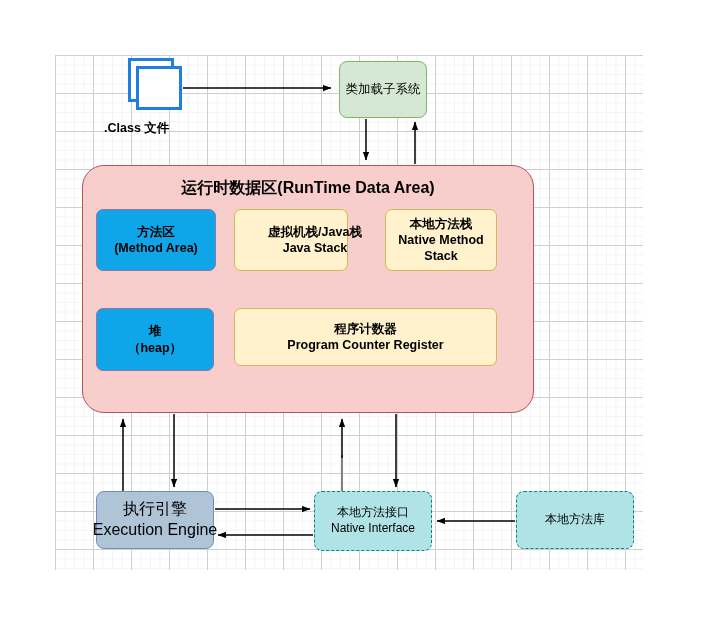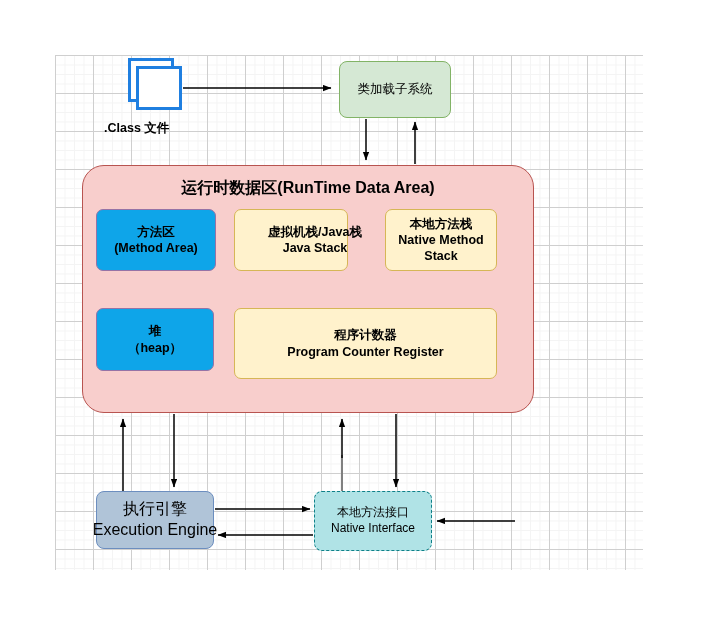--- a/index.html
+++ b/index.html
@@ -85,21 +85,21 @@
   }
   .mem.yellow {
     background: #fff2cc;
     border: 1.3px solid #d6b656;
   }
 
   #method-area  { left: 96px;  top: 209px; width: 120px; height: 62px; }
   #java-stack   { left: 234px; top: 209px; width: 114px; height: 62px; padding-left: 48px; }
   #native-stack { left: 385px; top: 209px; width: 112px; height: 62px; }
   #heap         { left: 96px;  top: 308px; width: 118px; height: 63px; }
-  #pc-register  { left: 234px; top: 308px; width: 263px; height: 71px; }
+  #pc-register  { left: 234px; top: 308px; width: 263px; height: 58px; }
 
   
   #class-icon-wrap {
     position: absolute;
     left: 128px;
     top: 58px;
     width: 64px;
     height: 60px;
   }
   .sheet {
@@ -119,21 +119,21 @@
     font-size: 12.5px;
     font-weight: bold;
     color: #000;
     white-space: nowrap;
   }
 
   
   #class-loader {
     left: 339px;
     top: 61px;
-    width: 112px;
+    width: 88px;
     height: 57px;
     background: #d5e8d4;
     border: 1.4px solid #82b366;
     border-radius: 8px;
     font-size: 12.5px;
     font-weight: normal;
     text-align: center;
   }
 
   
@@ -280,14 +280,17 @@
   <div class="node" id="execution-engine">
     <span class="ln">执行引擎</span>
     <span class="ln">Execution Engine</span>
   </div>
 
   <div class="node" id="native-interface">
     <span class="ln">本地方法接口</span>
     <span class="ln">Native Interface</span>
   </div>
 
+  <div class="node" id="native-library">
+    <span class="ln">本地方法库</span>
+  </div>
 
 </div>
 
 </body></html>

